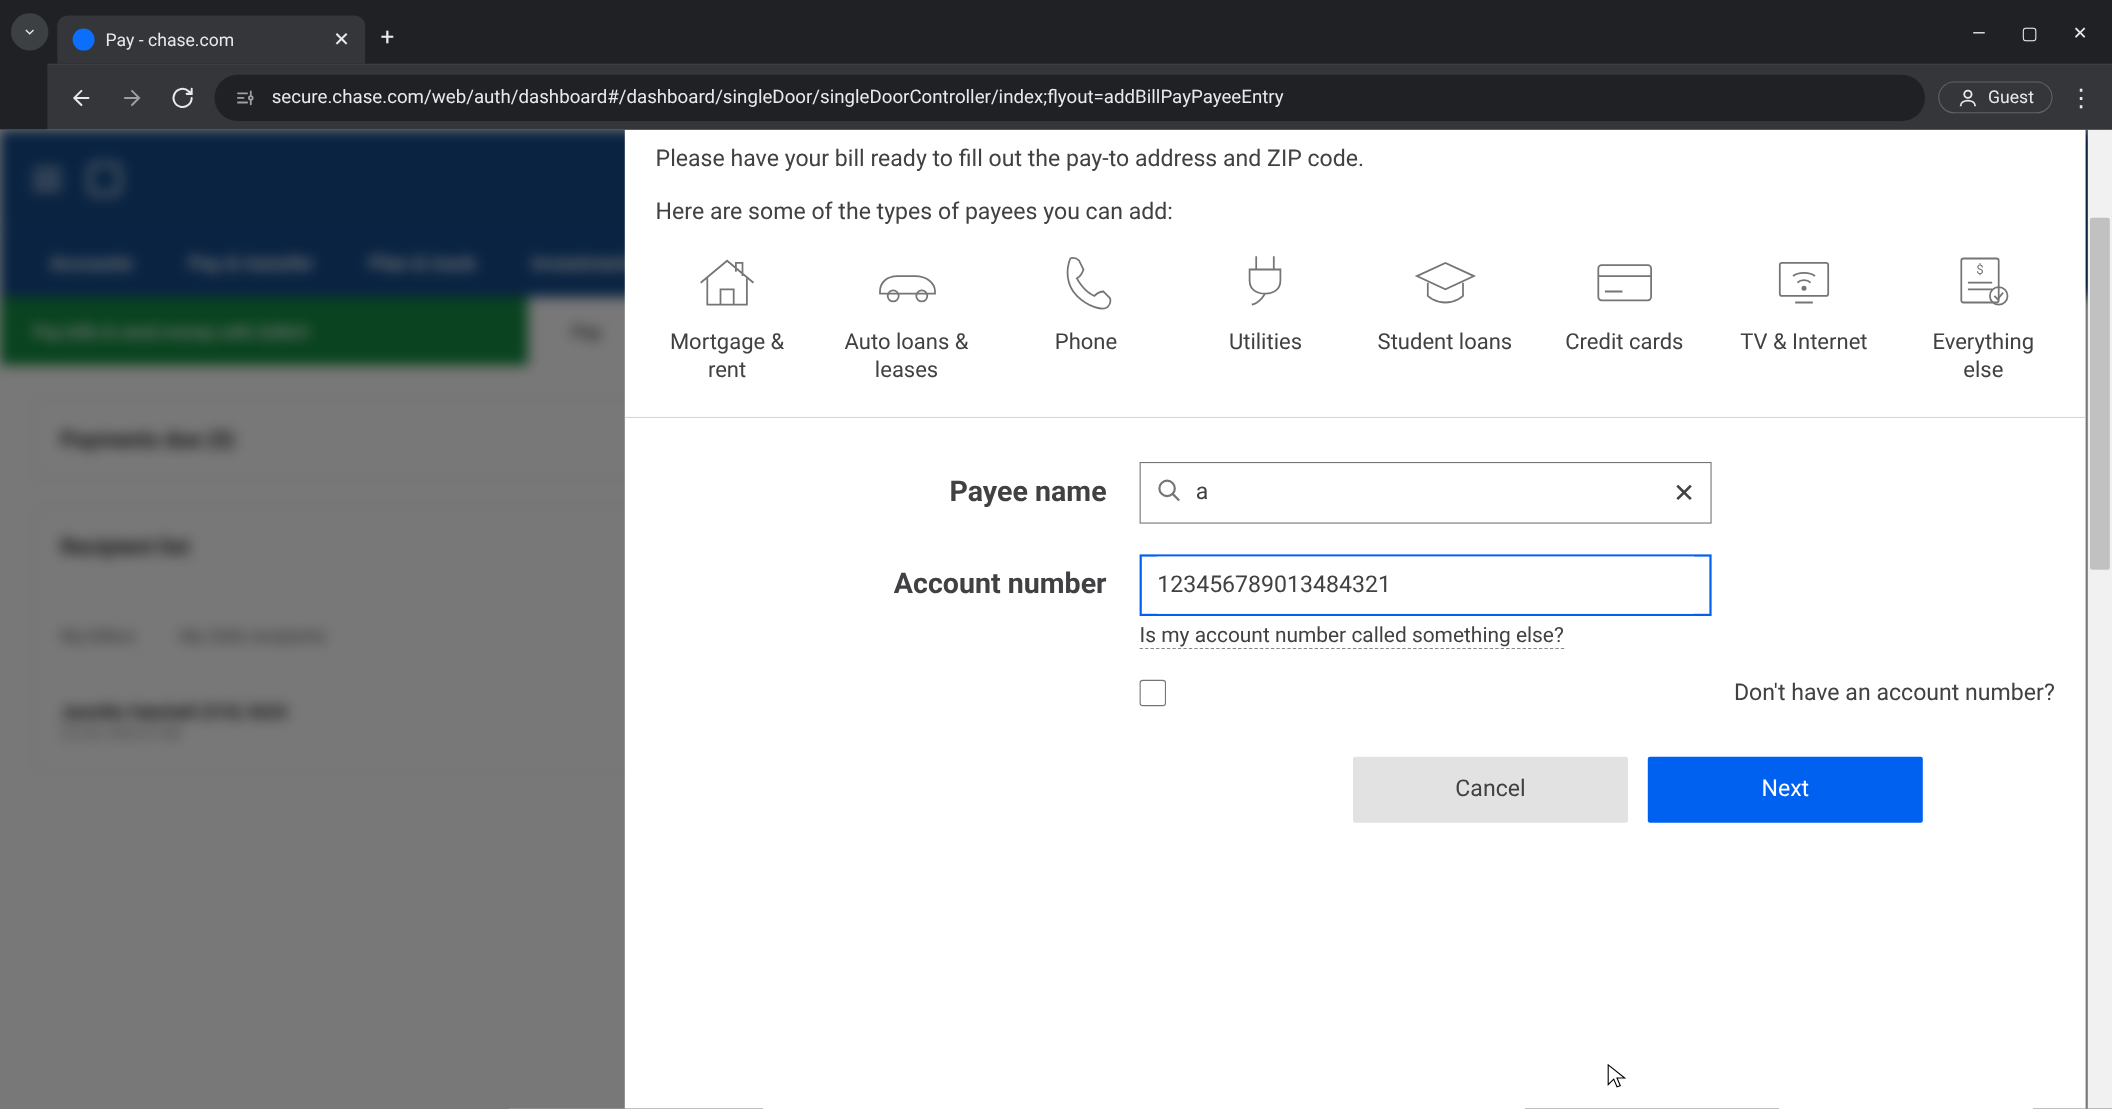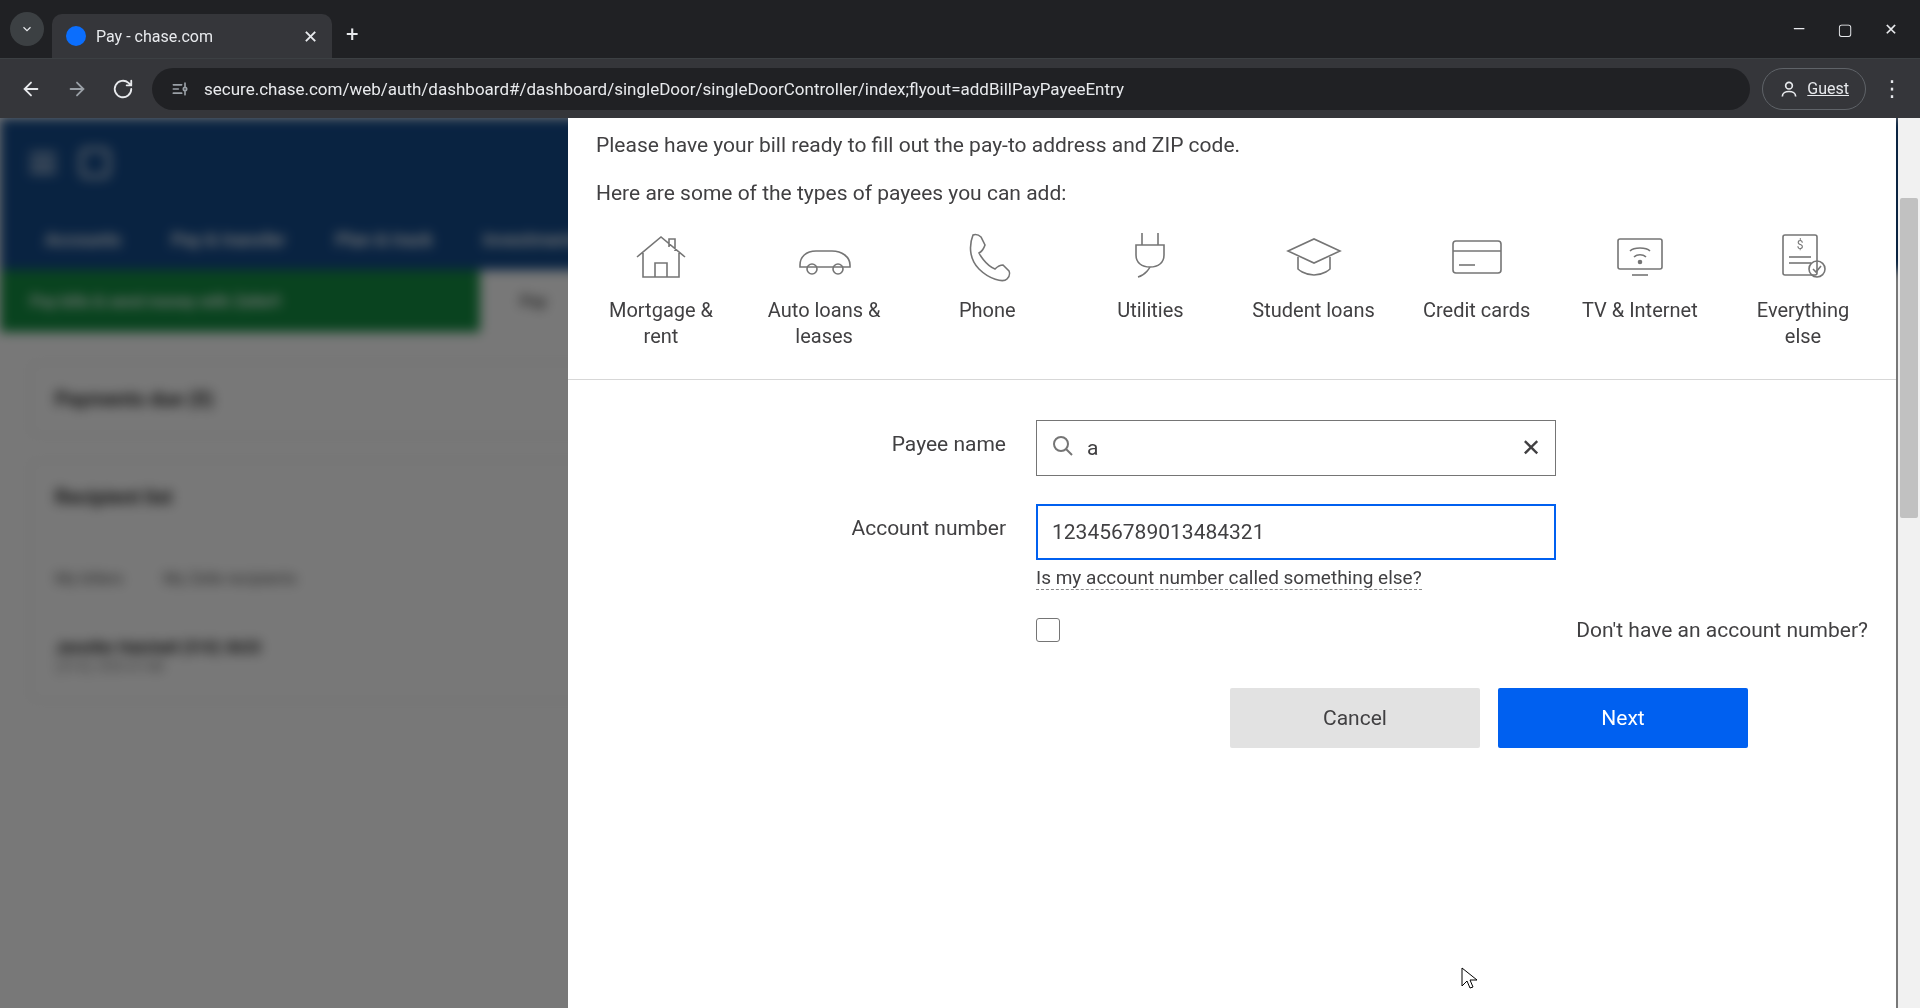--- a/index.html
+++ b/index.html
@@ -9,27 +9,27 @@
   .titlebar { height: 58px; background: #202124; display: flex; align-items: center; padding: 0 10px; }
   .tab-dropdown { width: 34px; height: 34px; border-radius: 50%; background: #3c4043; display:flex; align-items:center; justify-content:center; color:#e8eaed; margin-right:8px; }
   .tab { height: 44px; background: #35363a; border-radius: 10px 10px 0 0; display:flex; align-items:center; padding: 0 14px; gap:10px; min-width: 280px; margin-top:14px; }
   .tab-favicon { width:20px; height:20px; border-radius:50%; background:#0b6efd; display:inline-block; }
   .tab-title { color:#e8eaed; font-size:16px; }
   .tab-close { color:#e8eaed; margin-left:auto; font-size:18px; }
   .new-tab { color:#e8eaed; font-size:22px; margin-left:14px; margin-top:10px; }
   .window-controls { margin-left:auto; display:flex; gap:28px; color:#e8eaed; font-size:16px; margin-right:10px; }
   .window-controls span { width:18px; text-align:center; }
 
-  .toolbar { height: 60px; background: #35363a; display:flex; align-items:center; padding: 0 14px; gap:12px; border-top:1px solid #3c4043;}
+  .toolbar { height: 60px; background: #35363a; display:flex; align-items:center; padding: 0 14px; gap:12px; border-top:1px solid #3c4043;margin-left:43px;}
   .nav-btn { width:34px; height:34px; display:flex; align-items:center; justify-content:center; color:#9aa0a6; font-size:22px; }
   .nav-btn.enabled { color:#e8eaed; }
   .addr { flex:1; height:42px; background:#202124; border-radius:21px; display:flex; align-items:center; padding:0 16px; color:#e8eaed; gap:12px; }
   .site-icon { width:24px; height:24px; display:flex; align-items:center; justify-content:center; color:#9aa0a6; font-size:16px;}
   .addr-text { color:#e8eaed; font-size:17px; }
-  .guest-pill { height:42px; border:1px solid #5f6368; border-radius:21px; display:flex; align-items:center; gap:8px; padding:0 16px; color:#e8eaed;text-decoration:underline; }
+  .guest-pill { height:29px; border:1px solid #5f6368; border-radius:21px; display:flex; align-items:center; gap:8px; padding:0 16px; color:#e8eaed; }
   .kebab { color:#e8eaed; font-size:22px; width:28px; text-align:center; }
 
   
   .viewport { position:absolute; top:118px; left:0; right:0; bottom:0; background:#fff; overflow:hidden; }
 
   
   .bg-app { position:absolute; inset:0; filter: blur(6px); }
   .bg-header { height: 90px; background:#0a4386; display:flex; align-items:center; padding:0 30px; gap:24px;}
   .bg-ham { width:26px; height:20px; display:flex; flex-direction:column; justify-content:space-between;}
   .bg-ham span{height:3px; background:#fff;}
@@ -54,21 +54,21 @@
   .payee-types { display:flex; justify-content:space-between; margin-top: 18px; padding-bottom: 30px; }
   .ptype { display:flex; flex-direction:column; align-items:center; gap:14px; width: 130px; }
   .ptype .picon { width:66px; height:56px; color:#757575; display:flex; align-items:center; justify-content:center; }
   .ptype .picon svg { width:100%; height:100%; stroke:#757575; fill:none; stroke-width:1.6; }
   .ptype .plabel { color:#414042; font-size:20px; text-align:center; line-height:1.3; }
 
   .divider { border:0; border-top:1px solid #d7d7d7; margin: 0 -28px; }
 
   .form { margin-top: 40px; }
   .form-row { display:flex; align-items:flex-start; margin-bottom: 28px; }
-  .form-label { width: 440px; text-align:right; padding-right: 30px; color:#414042; font-size:21px; padding-top:12px;}
+  .form-label { width: 440px; text-align:right; padding-right: 30px; color:#414042; font-size:26px; padding-top:12px;font-weight:bold;}
   .form-field { width: 520px; }
   .input-wrap { position:relative; border:1px solid #757575; height:56px; display:flex; align-items:center; padding:0 50px 0 50px;}
   .input-wrap .sicon { position:absolute; left:14px; color:#757575; }
   .input-wrap .sicon svg{ width:24px; height:24px; stroke:#757575; fill:none; stroke-width:2;}
   .input-wrap .clear { position:absolute; right:14px; color:#414042; font-size:24px; cursor:pointer;}
   .input-wrap input { border:0; outline:0; width:100%; font-size:21px; color:#414042; background:transparent;}
   .input-acc { border:2px solid #0060f0; height:56px; padding: 0 14px; }
   .input-acc input { border:0; outline:0; width:100%; height:100%; font-size:21px; color:#414042; }
   .help-text { margin-top:10px; color:#6b6b6b; font-size:18px; line-height:1.35; }
   .help-link { color:#414042; font-size:19px; border-bottom:1px dashed #888; display:inline-block; margin-top:6px; cursor:pointer;}

